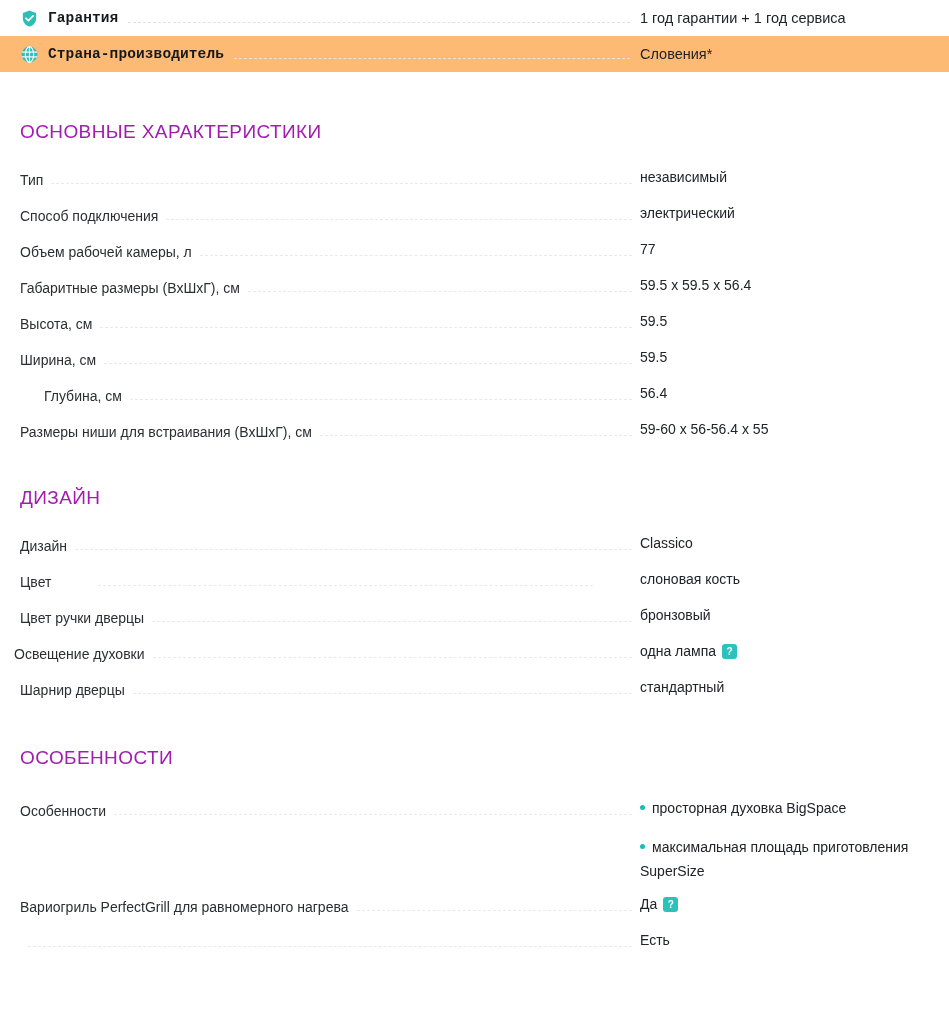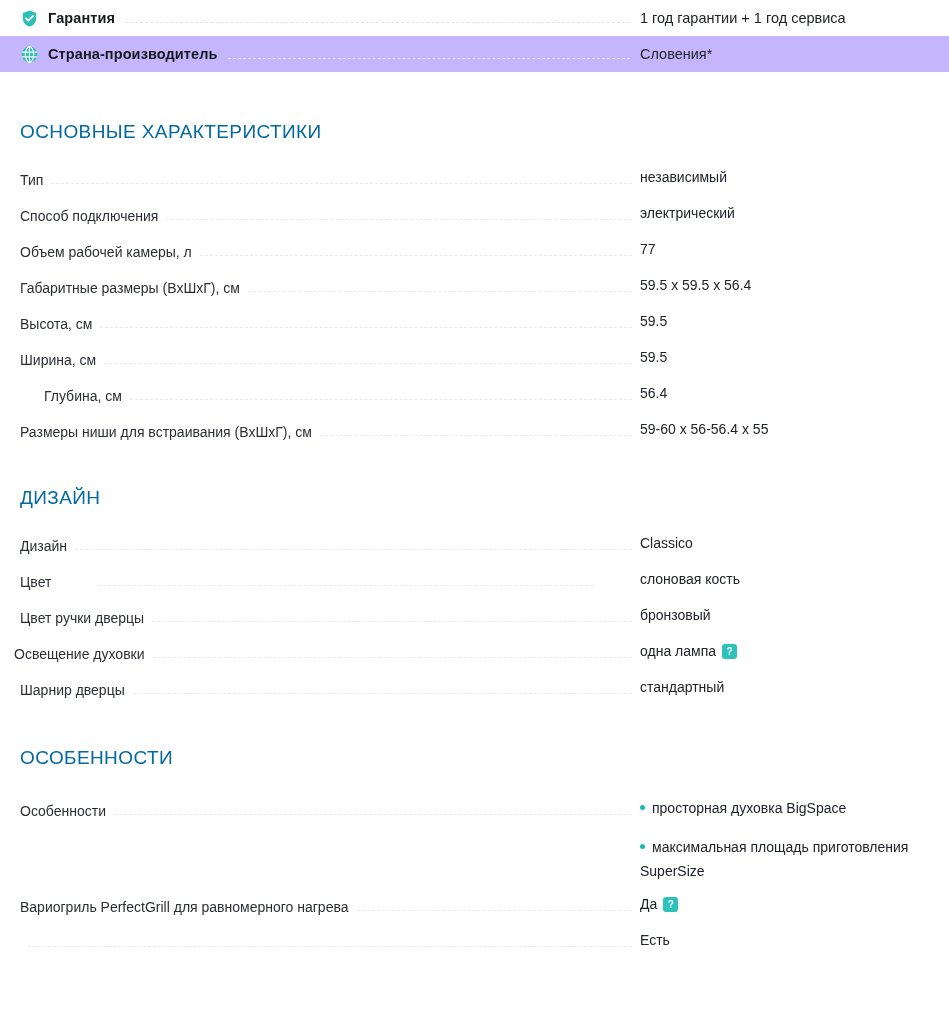--- a/index.html
+++ b/index.html
@@ -14,43 +14,43 @@
   }
   .page{position:relative;width:949px;height:1017px;}
 
   
   .hirow{
     display:flex;align-items:center;
     height:36px;
     padding:0 0 0 20px;
     box-sizing:border-box;
   }
-  .hirow.shaded{background:#c4b5fd;}
+  .hirow.shaded{background:#fdba74;}
   .hirow .ico{
     width:19px;height:19px;flex:0 0 19px;
     margin-right:9px;display:block;
   }
   .hirow .hlabel{
     font-size:14.5px;font-weight:bold;color:#15181d;
-    white-space:nowrap;letter-spacing:0.1px;
+    white-space:nowrap;letter-spacing:0.1px;font-family:Liberation Mono, monospace;
   }
   .hirow .hlead{
     flex:1 1 auto;height:1px;margin:8px 10px 0 10px;
     border-bottom:1px dashed #e2e2e2;
     min-width:10px;
   }
   .hirow .hvalue{
     flex:0 0 309px;width:309px;
     font-size:14.5px;color:#20232a;
     white-space:nowrap;
   }
 
   
   .sect{
-    color:#0369a1;
+    color:#a21caf;
     font-size:19px;
     letter-spacing:0.4px;
     font-weight:400;
     padding-left:20px;
   }
 
   
   .rows{padding:0;}
   .row{
     display:flex;align-items:flex-start;

